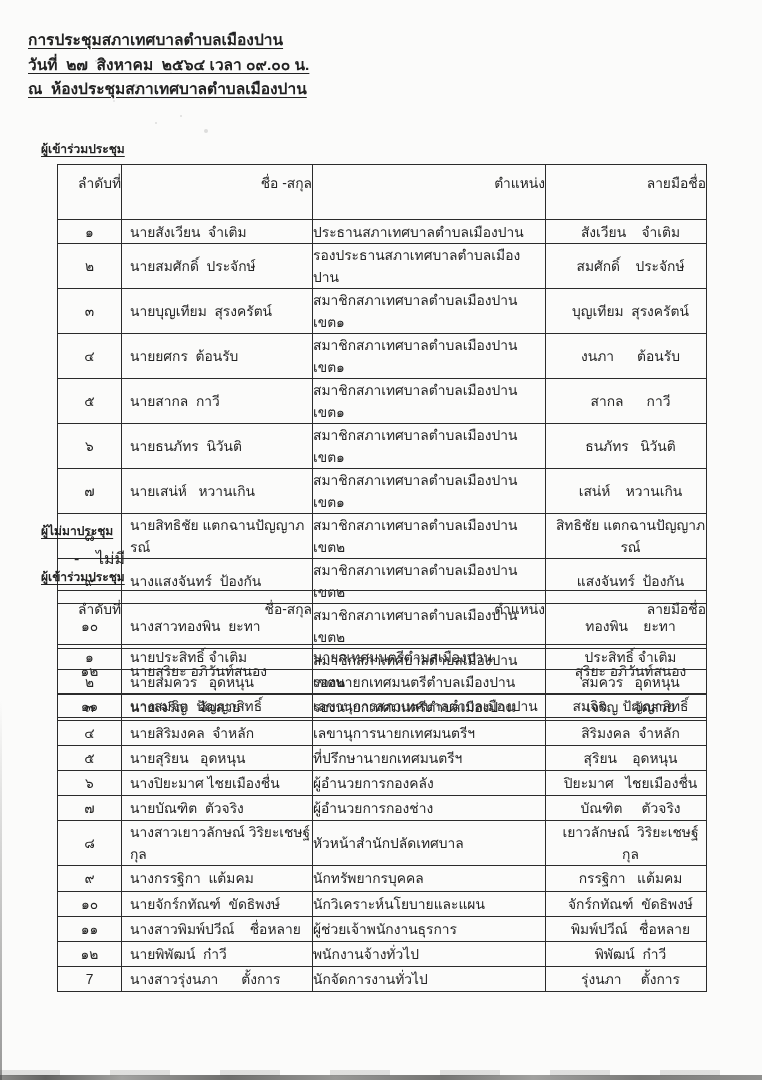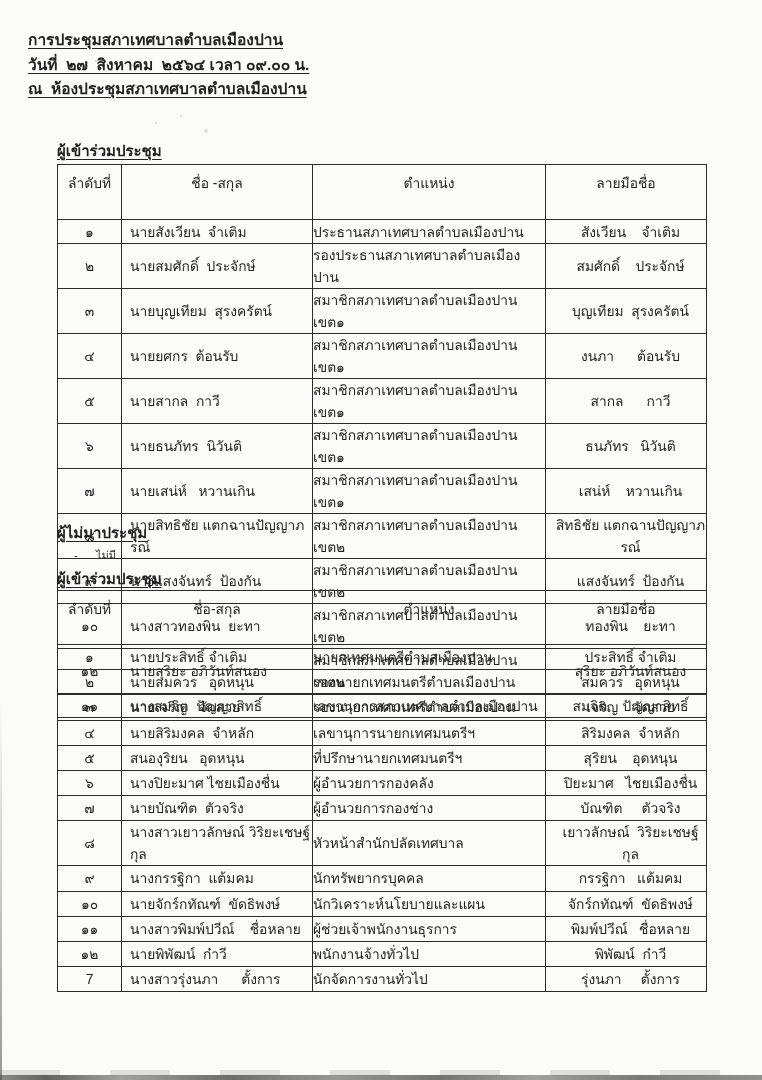--- a/index.html
+++ b/index.html
@@ -14,43 +14,43 @@
   }
   
   .titles{position:absolute;top:28px;left:0;width:664px;text-align:left;margin-left:28px;}
   .title-line{
     font-size:15.5px;font-weight:bold;line-height:24.6px;
     text-decoration:underline;text-underline-offset:3px;
     color:#222;white-space:pre-wrap;
   }
   
   .sec-heading{
-    position:absolute;left:57px;
-    font-size:15px;font-weight:bold;color:#222;
+    position:absolute;left:41px;
+    font-size:12px;font-weight:bold;color:#222;
     text-decoration:underline;text-underline-offset:3px;
     white-space:pre-wrap;
   }
   .absent-line{
-    position:absolute;left:74px;font-size:11px;color:#2a2a2a;
+    position:absolute;left:74px;font-size:16px;color:#2a2a2a;
   }
   .absent-line .dash{display:inline-block;width:22px;}
   
   table.doc-table{
     position:absolute;left:57px;
     width:649px;border-collapse:collapse;table-layout:fixed;
     background:transparent;
   }
   .doc-table th,.doc-table td{
     border:1.4px solid #2b2b2b;
     font-size:13.8px;color:#242424;
     white-space:pre-wrap;overflow:hidden;
     padding:0;
   }
   .doc-table th{
-    font-weight:normal;text-align:center;vertical-align:top;
+    font-weight:normal;text-align:right;vertical-align:top;
     padding-top:7px;
   }
   .t1 th{height:47px;}
   .t2 th{height:46px;}
   .t1 td{height:23.2px;}
   .t2 td{height:24.2px;}
   .doc-table td{vertical-align:middle;}
   .doc-table td:nth-child(1){text-align:center;}
   .doc-table td:nth-child(2){padding-left:8px;}
   .doc-table td:nth-child(3){}
@@ -238,21 +238,21 @@
           <td>เจริญ    จัดสวย</td>
         </tr>
         <tr>
           <td>๔</td>
           <td>นายสิริมงคล  จำหลัก</td>
           <td>เลขานุการนายกเทศมนตรีฯ</td>
           <td>สิริมงคล  จำหลัก</td>
         </tr>
         <tr>
           <td>๕</td>
-          <td>สนองุริยน   อุดหนุน</td>
+          <td>นายสุริยน   อุดหนุน</td>
           <td>ที่ปรึกษานายกเทศมนตรีฯ</td>
           <td>สุริยน    อุดหนุน</td>
         </tr>
         <tr>
           <td>๖</td>
           <td>นางปิยะมาศ ไชยเมืองชื่น</td>
           <td>ผู้อำนวยการกองคลัง</td>
           <td>ปิยะมาศ   ไชยเมืองชื่น</td>
         </tr>
         <tr>

